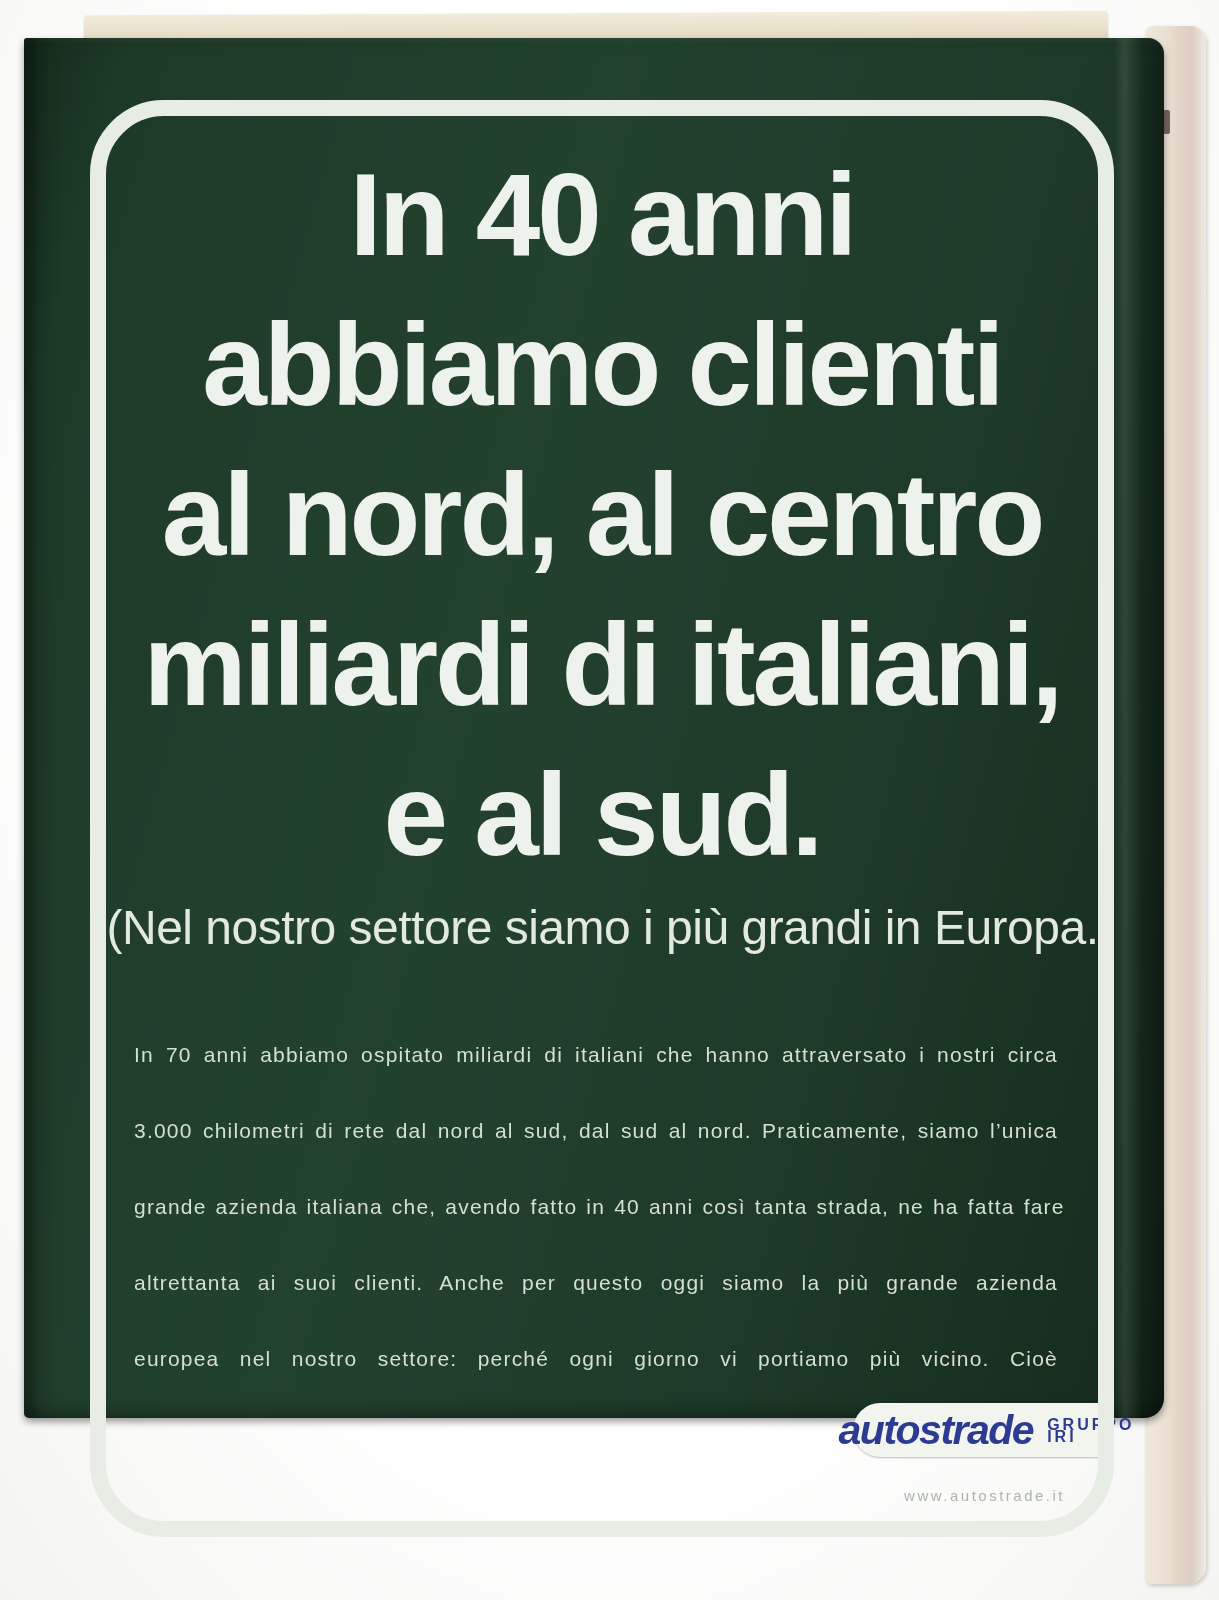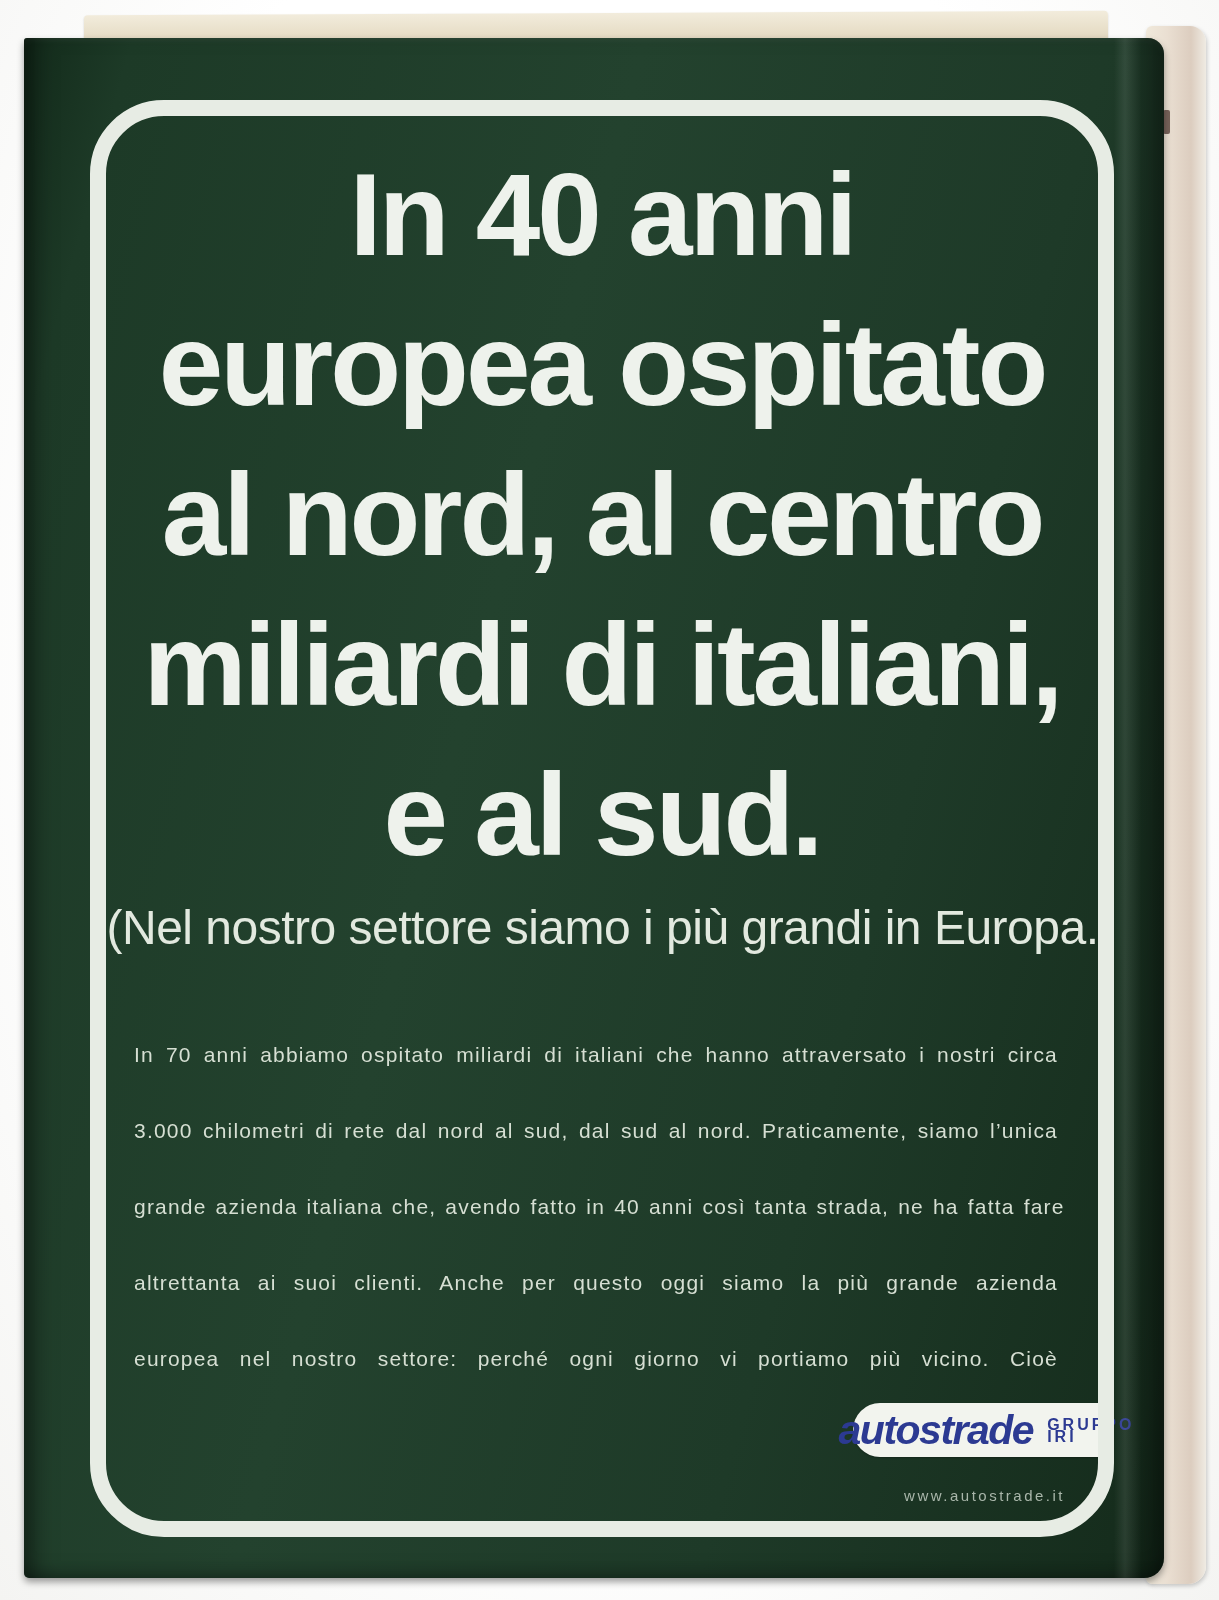--- a/index.html
+++ b/index.html
@@ -23,21 +23,21 @@
     border-radius:6px 16px 18px 6px;
     box-shadow:1px 2px 4px rgba(0,0,0,.2);
   }
   .edge-mark{
     position:absolute;left:17px;top:84px;width:7px;height:24px;
     background:#503831;border-radius:2px;opacity:.75;
   }
 
   
   .cover{
-    position:absolute;left:24px;top:38px;width:1140px;height:1540px;
+    position:absolute;left:24px;top:38px;width:1140px;height:1380px;
     background:linear-gradient(105deg,#132b1b 0%,#1d3a27 7%,#23422e 40%,#1e3a28 70%,#162d1d 96%,#122718 100%);
     border-radius:3px 16px 20px 5px;
     box-shadow:0 4px 7px rgba(0,0,0,.38);
   }
   .cover::before{ 
     content:"";position:absolute;inset:0;border-radius:inherit;pointer-events:none;
     box-shadow:inset 20px 0 26px -14px rgba(0,0,0,.55),
                inset 0 3px 8px -3px rgba(255,255,255,.10),
                inset 0 -14px 22px -14px rgba(0,0,0,.45);
   }
@@ -108,21 +108,21 @@
   <div class="side-pages">
     <div class="edge-mark"></div>
   </div>
 
   <div class="cover">
 
     <div class="frame"></div>
 
     <div class="headline">
       <div class="hl">In 40 anni</div>
-      <div class="hl">europea ospitato</div>
+      <div class="hl">abbiamo clienti</div>
       <div class="hl">al nord, al centro</div>
       <div class="hl">miliardi di italiani,</div>
       <div class="hl">e al sud.</div>
     </div>
 
     <div class="subhead">(Nel nostro settore siamo i più grandi in Europa.)</div>
 
     <div class="bodycopy">
       <div class="bl">In 70 anni abbiamo ospitato miliardi di italiani che hanno attraversato i nostri circa</div>
       <div class="bl">3.000 chilometri di rete dal nord al sud, dal sud al nord. Praticamente, siamo l’unica</div>

